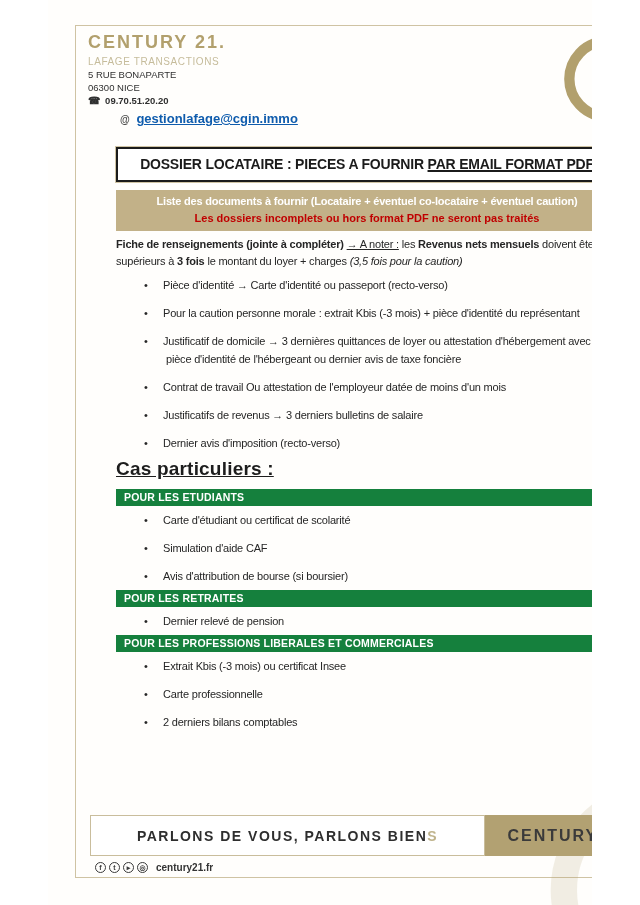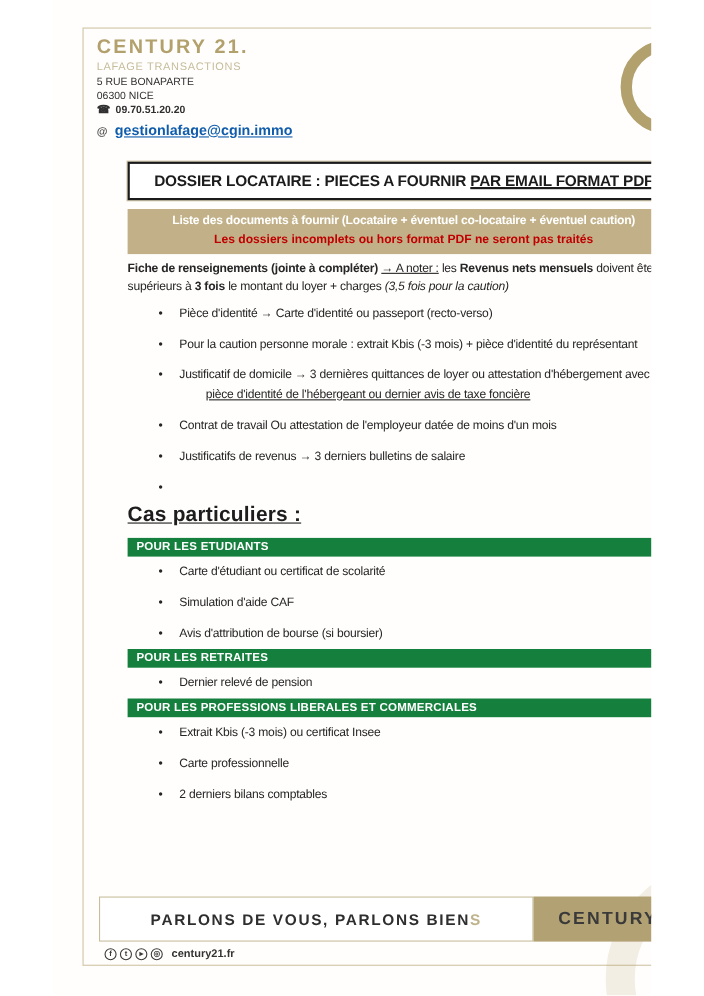--- a/index.html
+++ b/index.html
@@ -14,21 +14,21 @@
     border:1px solid #cfc3a3; background:transparent;
   }
 
   
   .header { position:absolute; left:40px; top:31px; }
   .brand  { font-size:18px; font-weight:bold; color:#b2a06d; letter-spacing:2px; line-height:22px; }
   .agency { font-size:10px; color:#c6bc9b; letter-spacing:0.6px; line-height:13px; margin-top:2px; }
   .addr   { font-size:9.5px; line-height:13px; color:#303030; }
   .phone-row { font-size:9.5px; line-height:13px; font-weight:bold; color:#303030; }
   .phone-ico { font-size:10px; margin-right:2px; }
-  .email-row { margin-top:3px; font-size:13px; font-weight:bold; line-height:17px; }
+  .email-row { margin-top:3px; font-size:13px; font-weight:bold; line-height:17px;margin-left:32px; }
   .at-sign   { color:#4a4a4a; font-size:10px; margin-right:3px; }
   .email-link{ color:#0f5cad; text-decoration:underline; }
 
   .logo { position:absolute; left:512px; top:27px; width:94px; height:104px; }
 
   
   .title-box {
     position:absolute; left:68px; top:147px; width:502px;
     border:2px solid #1b1b1b; box-shadow:0 0 0 1px #cfc3a3; background:#fff;
     text-align:center; padding:7px 2px 8px; font-size:14px; font-weight:bold;
@@ -48,21 +48,21 @@
   .intro { position:absolute; left:68px; top:236px; font-size:11px; line-height:17px; letter-spacing:-0.2px; white-space:nowrap; color:#262626; }
   .b { font-weight:bold;text-align:center; }
   .u { text-decoration:underline; }
   .i { font-style:italic; }
 
   
   .main-list { position:absolute; left:96px; top:277px; }
   .bullet-row { display:flex; margin-bottom:12px; font-size:11px; line-height:16px; letter-spacing:-0.2px; color:#262626; }
   .bullet-dot { width:19px; flex:none; font-size:11px; }
   .bullet-texts { white-space:nowrap; }
-  .bullet-line2 { margin-left:24px; margin-top:2px;text-decoration:underline; }
+  .bullet-line2 { margin-left:3px; margin-top:2px; }
 
   
   .cas-heading { position:absolute; left:68px; top:458px; font-size:19px; font-weight:bold; text-decoration:underline; color:#1d1d1d; letter-spacing:0.2px; }
 
   
   .sections { position:absolute; left:68px; top:489px; width:502px; }
   .section-banner { background:#15803d; color:#ffffff; font-weight:bold; font-size:10.5px; line-height:17px; padding-left:8px; letter-spacing:0.2px; }
   .section-banner.mt { margin-top:4px; }
   .section-list { margin:6px 0 6px 28px; }
   .section-list .bullet-row:last-child { margin-bottom:0; }
@@ -149,20 +149,21 @@
     <div class="bullet-row">
       <span class="bullet-dot">•</span>
       <div class="bullet-texts">Contrat de travail Ou attestation de l'employeur datée de moins d'un mois</div>
     </div>
     <div class="bullet-row">
       <span class="bullet-dot">•</span>
       <div class="bullet-texts">Justificatifs de revenus → 3 derniers bulletins de salaire</div>
     </div>
     <div class="bullet-row">
       <span class="bullet-dot">•</span>
+      <div class="bullet-texts">Dernier avis d'imposition (recto-verso)</div>
     </div>
   </div>
 
   <div class="cas-heading">Cas particuliers :</div>
 
   <div class="sections">
 
     <div class="section-banner">POUR LES ETUDIANTS</div>
     <div class="section-list">
       <div class="bullet-row">

